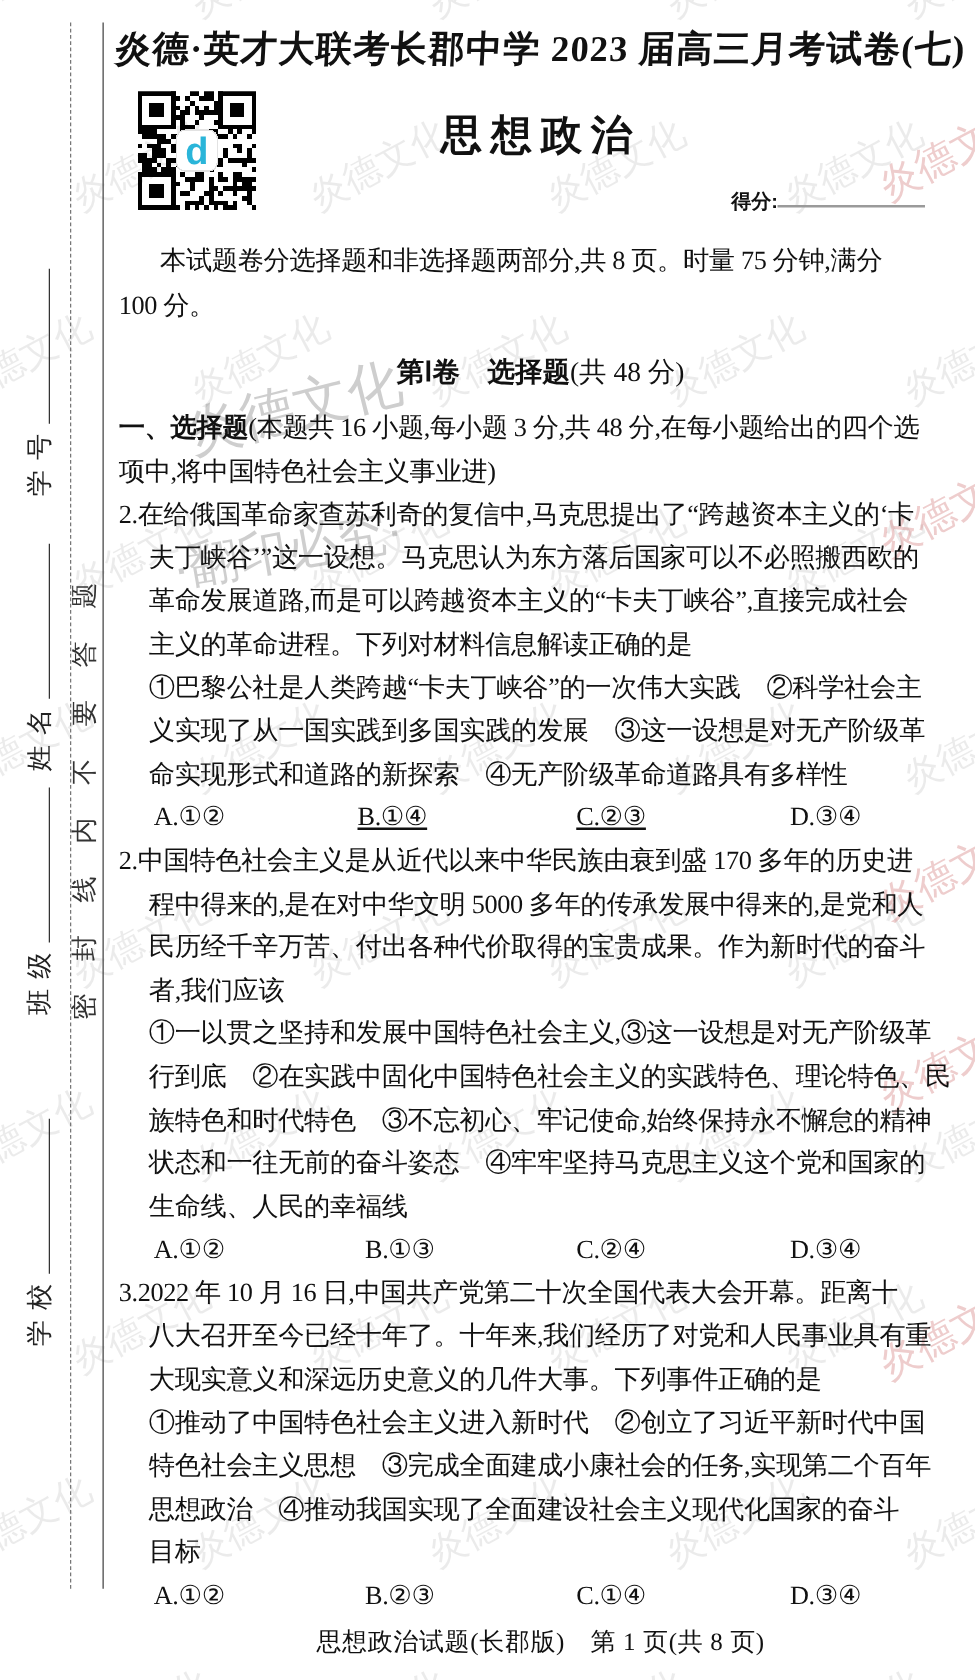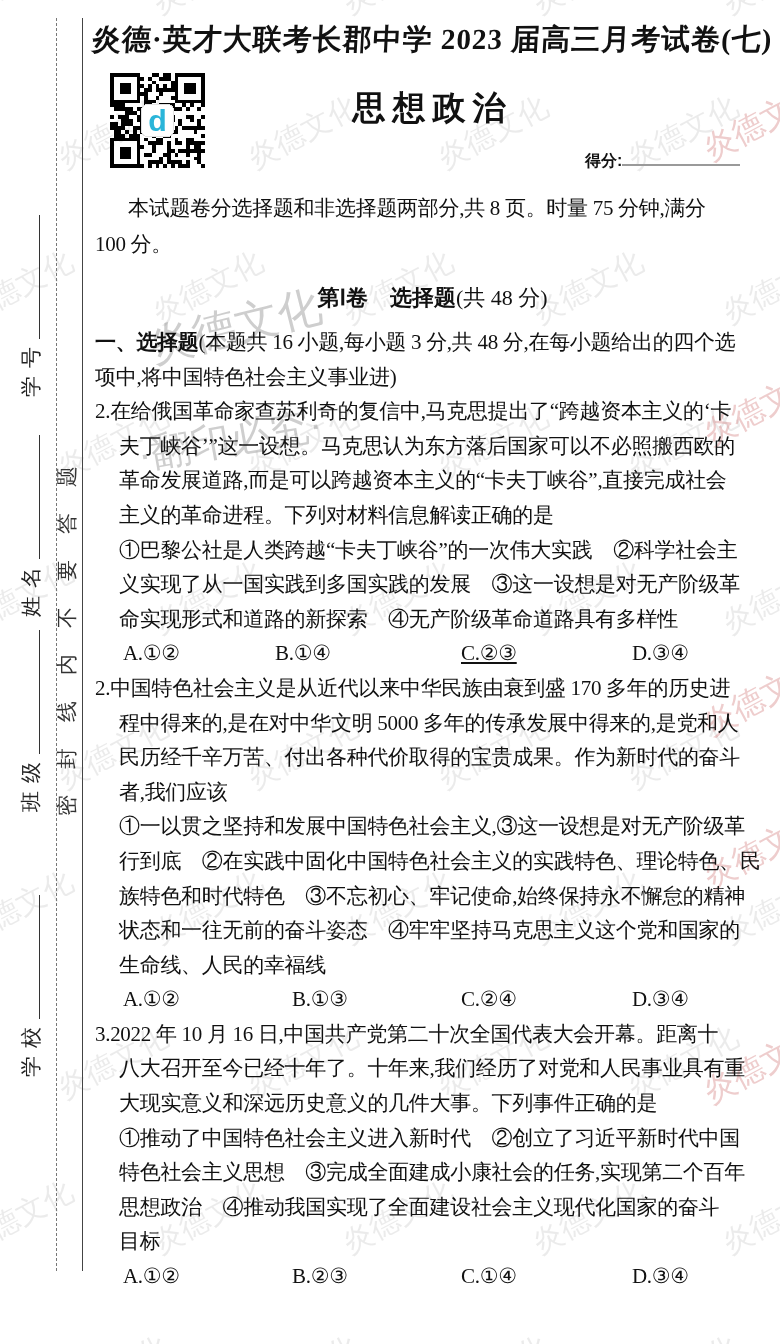--- a/index.html
+++ b/index.html
@@ -411,21 +411,21 @@
         <div class="bline"><span>项中,将中国特色社会主义事业进)</span></div>
         <div class="bline"><span>2.在给俄国革命家查苏利奇的复信中,马克思提出了“跨越资本主义的‘卡</span></div>
         <div class="bline ind1"><span>夫丁峡谷’”这一设想。马克思认为东方落后国家可以不必照搬西欧的</span></div>
         <div class="bline ind1"><span>革命发展道路,而是可以跨越资本主义的“卡夫丁峡谷”,直接完成社会</span></div>
         <div class="bline ind1"><span>主义的革命进程。下列对材料信息解读正确的是</span></div>
         <div class="bline ind1"><span>①巴黎公社是人类跨越“卡夫丁峡谷”的一次伟大实践　②科学社会主</span></div>
         <div class="bline ind1"><span>义实现了从一国实践到多国实践的发展　③这一设想是对无产阶级革</span></div>
         <div class="bline ind1"><span>命实现形式和道路的新探索　④无产阶级革命道路具有多样性</span></div>
         <div class="opt-row">
           <span class="opt" style="left: 28px;">A.①②</span>
-          <span class="opt" style="left: 180px;">B.①④</span>
+          <span class="opt" style="left: 191px; text-decoration: underline;">B.①④</span>
           <span class="opt" style="left: 366px; text-decoration: underline;">C.②③</span>
           <span class="opt" style="left: 537px;">D.③④</span>
         </div>
         <div class="bline"><span>2.中国特色社会主义是从近代以来中华民族由衰到盛 170 多年的历史进</span></div>
         <div class="bline ind1"><span>程中得来的,是在对中华文明 5000 多年的传承发展中得来的,是党和人</span></div>
         <div class="bline ind1"><span>民历经千辛万苦、付出各种代价取得的宝贵成果。作为新时代的奋斗</span></div>
         <div class="bline ind1"><span>者,我们应该</span></div>
         <div class="bline ind1"><span>①一以贯之坚持和发展中国特色社会主义,③这一设想是对无产阶级革</span></div>
         <div class="bline ind1"><span>行到底　②在实践中固化中国特色社会主义的实践特色、理论特色、民</span></div>
         <div class="bline ind1"><span>族特色和时代特色　③不忘初心、牢记使命,始终保持永不懈怠的精神</span></div>
@@ -445,14 +445,15 @@
         <div class="bline ind1"><span>思想政治　④推动我国实现了全面建设社会主义现代化国家的奋斗</span></div>
         <div class="bline ind1"><span>目标</span></div>
         <div class="opt-row">
           <span class="opt" style="left: 28px;">A.①②</span>
           <span class="opt" style="left: 197px;">B.②③</span>
           <span class="opt" style="left: 366px;">C.①④</span>
           <span class="opt" style="left: 537px;">D.③④</span>
         </div>
       </div>
 
+    <div class="footer">思想政治试题(长郡版)　第 1 页(共 8 页)</div>
   </div>
 </div>
 
 </body></html>

